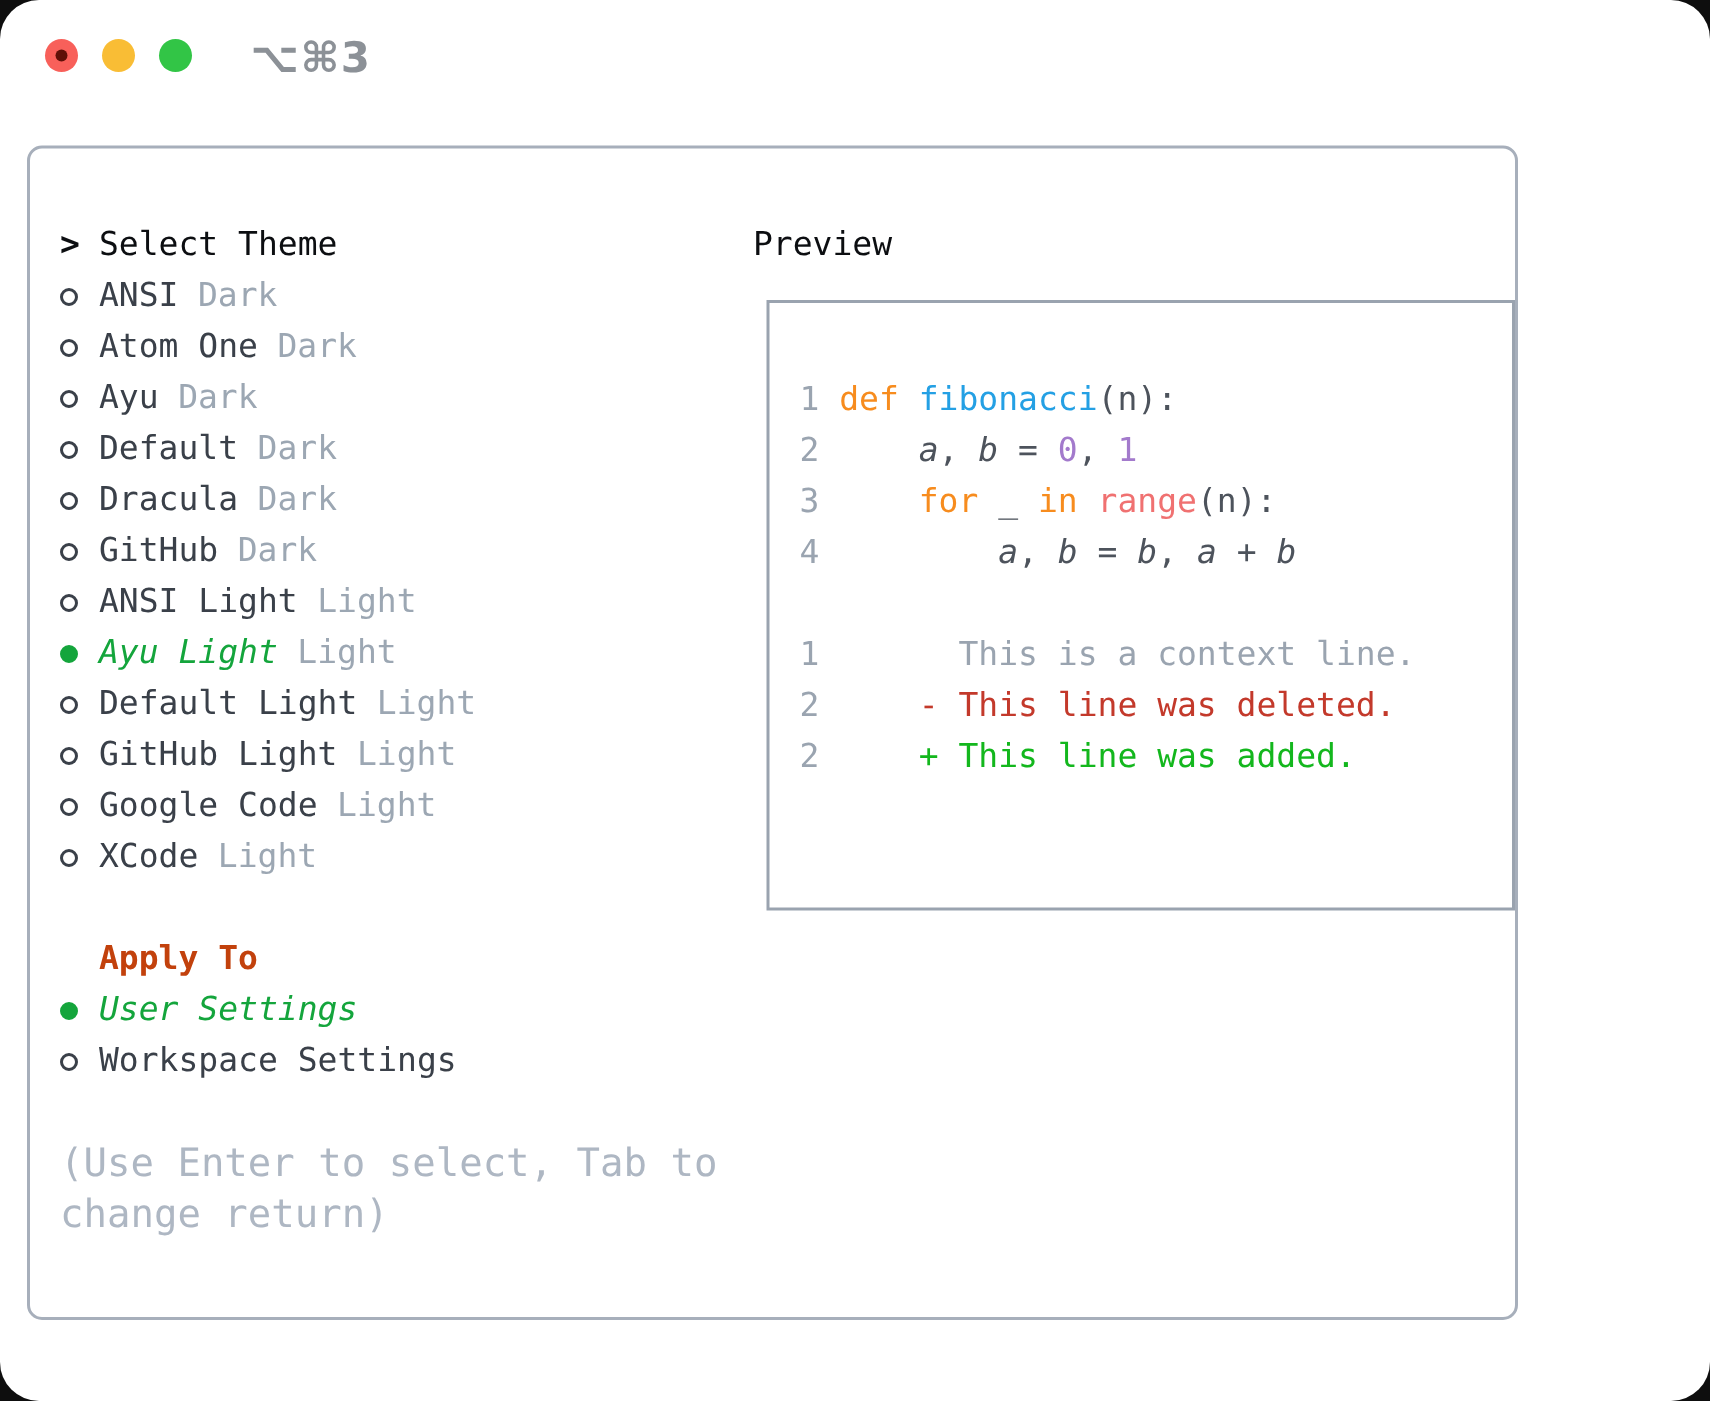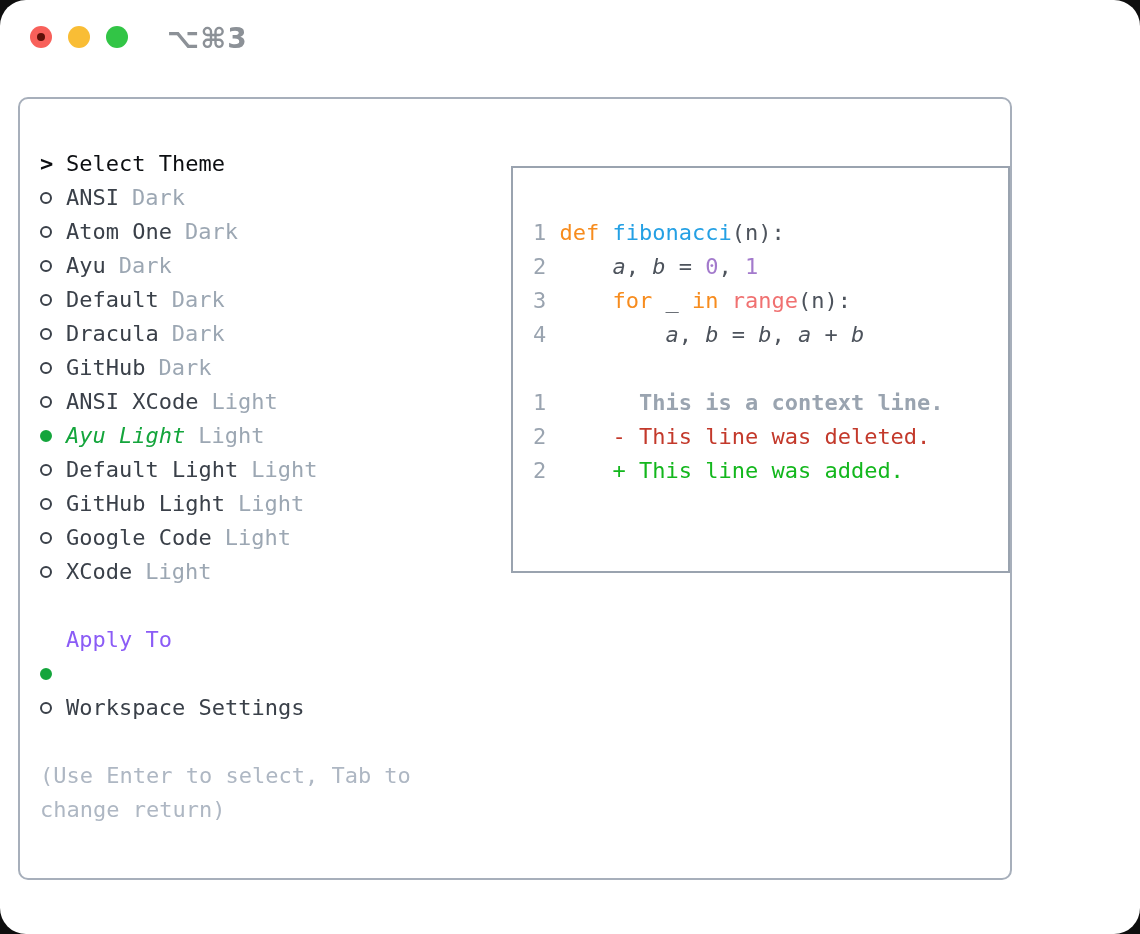--- a/index.html
+++ b/index.html
@@ -32,36 +32,36 @@
   .row.blank{height:34px;}
   .marker-cell{width:26px;flex:none;display:flex;align-items:center;}
   .prompt{color:#0c0e11;font-weight:bold;}
   .hdr{color:#0c0e11;font-weight:normal;}
   .dot{width:12px;height:12px;border-radius:50%;border:2px solid var(--list_fg);box-sizing:border-box;}
   .dot.sel{border-color:var(--accent_green);background:var(--accent_green);}
   .item-name{color:var(--list_fg);}
   .item-name.sel{color:var(--accent_green);font-style:italic;}
   .item-tag{color:var(--tag_fg);margin-left:13px;}
   .indent{margin-left:26px;}
-  .help{color:var(--help_fg);font-size:22px;line-height:34px;white-space:pre;}
+  .help{color:var(--help_fg);font-size:26px;line-height:34px;white-space:pre;}
   .help-wrap{margin-top:34px;}
   
   .preview-box{
     margin-left:9px;margin-top:19px;width:499px;height:407px;box-sizing:border-box;
     border:2px solid var(--box_border);background:#fff;padding:48px 0 0 20px;overflow:hidden;
   }
   .cline{height:34px;line-height:34px;font-size:22px;white-space:pre;}
   .lnum{color:var(--line_number);}
   .c-kw{color:var(--syntax_keyword);}
   .c-fn{color:var(--syntax_function);}
   .c-num{color:var(--syntax_number);}
   .c-call{color:var(--syntax_call);}
   .c-fg{color:var(--code_fg);}
   .c-var{color:var(--code_fg);font-style:italic;}
-  .d-context{color:var(--line_number);font-weight:bold;}
+  .d-context{color:var(--line_number);}
   .d-deleted{color:var(--diff_red);text-align:center;}
   .d-added{color:var(--diff_green);margin-top:37px;}
 </style>
 </head>
 <body>
 
 <div class="window">
 
   <div class="titlebar">
     <div class="tl tl-red"></div>
@@ -78,46 +78,49 @@
         <span class="hdr">Select Theme</span>
       </div>
 
       <div id="theme-list">
           <div class="row"><span class="marker-cell"><span class="dot"></span></span><span class="item-name">ANSI</span><span class="item-tag">Dark</span></div>
           <div class="row"><span class="marker-cell"><span class="dot"></span></span><span class="item-name">Atom One</span><span class="item-tag">Dark</span></div>
           <div class="row"><span class="marker-cell"><span class="dot"></span></span><span class="item-name">Ayu</span><span class="item-tag">Dark</span></div>
           <div class="row"><span class="marker-cell"><span class="dot"></span></span><span class="item-name">Default</span><span class="item-tag">Dark</span></div>
           <div class="row"><span class="marker-cell"><span class="dot"></span></span><span class="item-name">Dracula</span><span class="item-tag">Dark</span></div>
           <div class="row"><span class="marker-cell"><span class="dot"></span></span><span class="item-name">GitHub</span><span class="item-tag">Dark</span></div>
-          <div class="row"><span class="marker-cell"><span class="dot"></span></span><span class="item-name">ANSI XCode</span><span class="item-tag">Light</span></div>
+          <div class="row"><span class="marker-cell"><span class="dot"></span></span><span class="item-name">ANSI Light</span><span class="item-tag">Light</span></div>
           <div class="row"><span class="marker-cell"><span class="dot sel"></span></span><span class="item-name sel">Ayu Light</span><span class="item-tag">Light</span></div>
           <div class="row"><span class="marker-cell"><span class="dot"></span></span><span class="item-name">Default Light</span><span class="item-tag">Light</span></div>
           <div class="row"><span class="marker-cell"><span class="dot"></span></span><span class="item-name">GitHub Light</span><span class="item-tag">Light</span></div>
           <div class="row"><span class="marker-cell"><span class="dot"></span></span><span class="item-name">Google Code</span><span class="item-tag">Light</span></div>
           <div class="row"><span class="marker-cell"><span class="dot"></span></span><span class="item-name">XCode</span><span class="item-tag">Light</span></div>
         </div>
 
       <div class="row blank"></div>
 
       <div class="row">
-        <span class="hdr indent" style="font-weight:400;color:#8b5cf6;">Apply To</span>
+        <span class="hdr indent" style="font-weight:700;color:#c2410c;">Apply To</span>
       </div>
 
       <div id="apply-list">
-          <div class="row"><span class="marker-cell"><span class="dot sel"></span></span></div>
+          <div class="row"><span class="marker-cell"><span class="dot sel"></span></span><span class="item-name sel">User Settings</span></div>
           <div class="row"><span class="marker-cell"><span class="dot"></span></span><span class="item-name">Workspace Settings</span></div>
         </div>
 
       <div class="help-wrap">
         <div class="help">(Use Enter to select, Tab to</div>
         <div class="help">change return)</div>
       </div>
     </div>
 
     <div class="col-right">
+      <div class="row">
+        <span class="hdr">Preview</span>
+      </div>
       <div class="preview-box">
         <div id="code-lines">
             <div class="cline"><span class="lnum">1 </span><span class="c-kw">def</span><span class="c-fg"> </span><span class="c-fn">fibonacci</span><span class="c-fg">(n):</span></div>
             <div class="cline"><span class="lnum">2 </span><span class="c-fg">    </span><span class="c-var">a</span><span class="c-fg">, </span><span class="c-var">b</span><span class="c-fg"> = </span><span class="c-num">0</span><span class="c-fg">, </span><span class="c-num">1</span></div>
             <div class="cline"><span class="lnum">3 </span><span class="c-fg">    </span><span class="c-kw">for</span><span class="c-fg"> _ </span><span class="c-kw">in</span><span class="c-fg"> </span><span class="c-call">range</span><span class="c-fg">(n):</span></div>
             <div class="cline"><span class="lnum">4 </span><span class="c-fg">        </span><span class="c-var">a</span><span class="c-fg">, </span><span class="c-var">b</span><span class="c-fg"> = </span><span class="c-var">b</span><span class="c-fg">, </span><span class="c-var">a</span><span class="c-fg"> + </span><span class="c-var">b</span></div>
           </div>
         <div class="cline"> </div>
         <div id="diff-lines">
             <div class="cline"><span class="lnum">1</span><span class="d-context">       This is a context line.</span></div>

